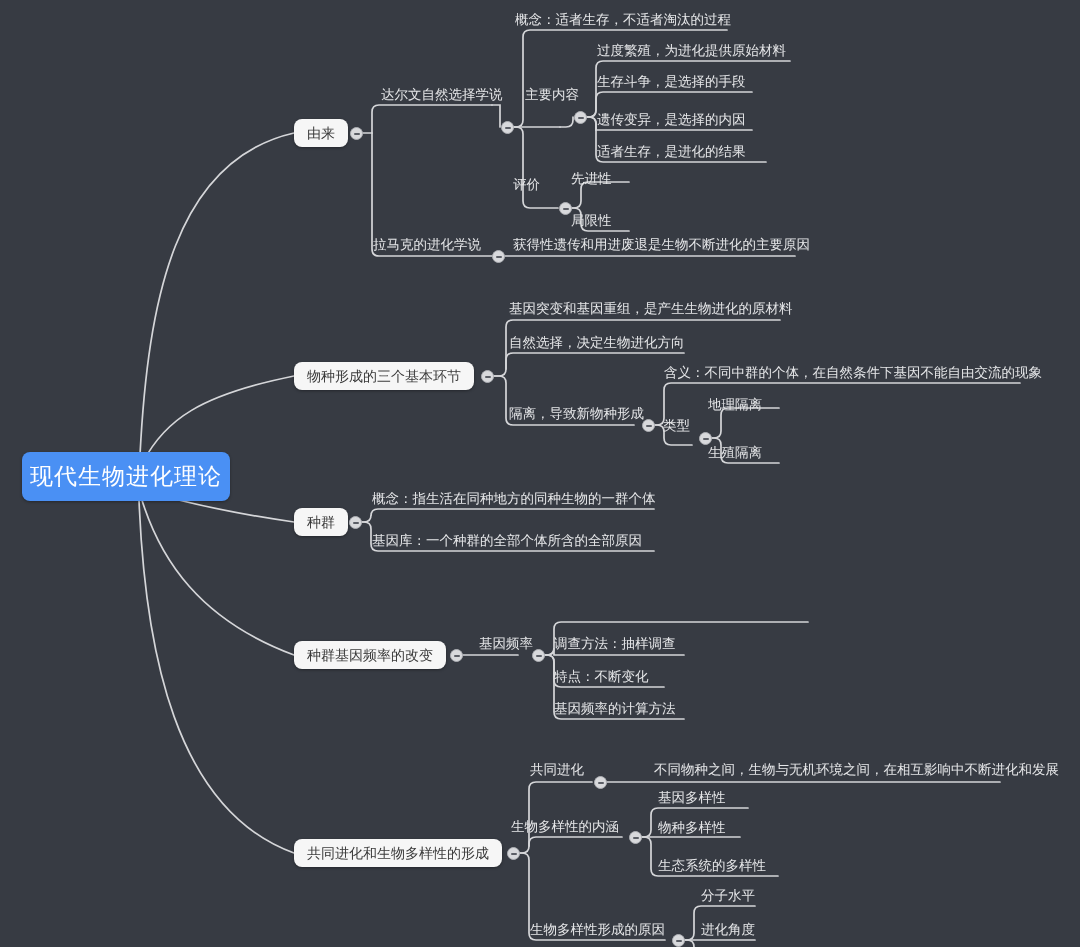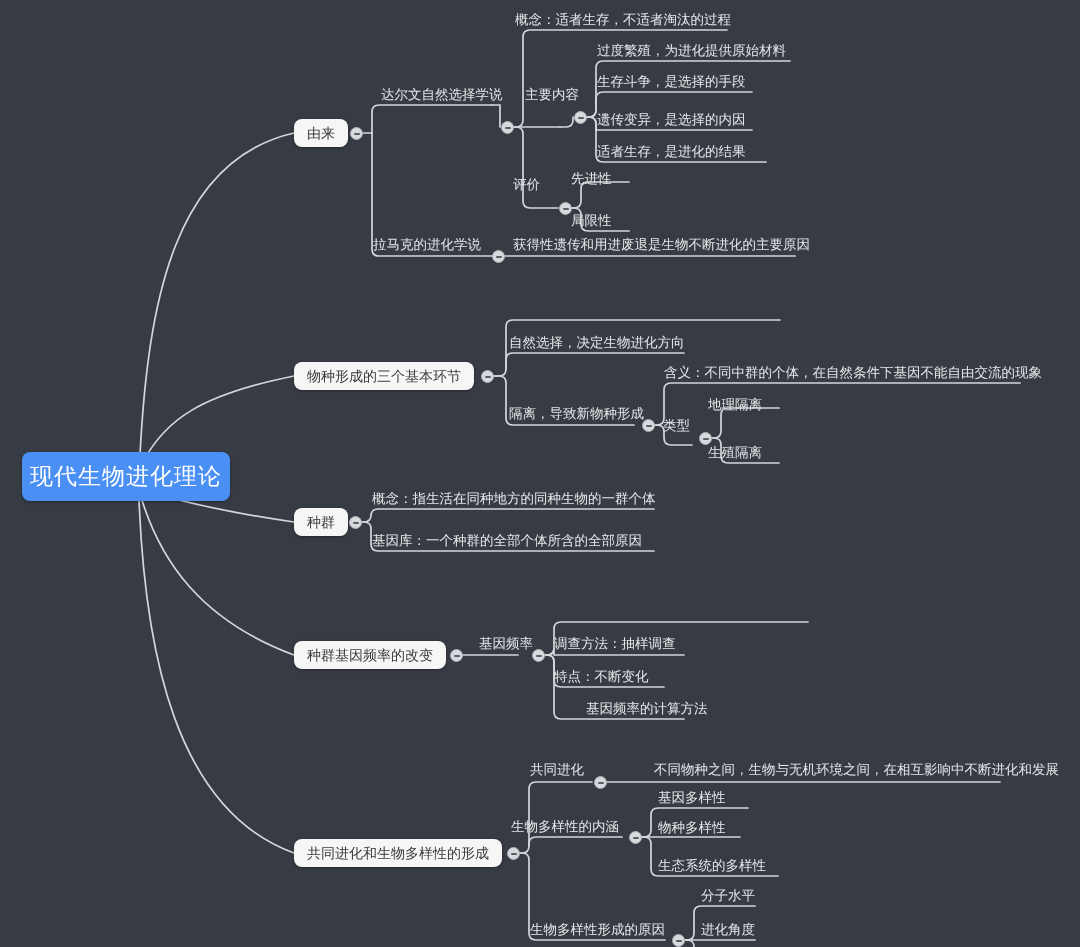--- a/index.html
+++ b/index.html
@@ -184,41 +184,42 @@
   <div class="text-node" style="left:510px; top:178px;">评价</div>
   <div class="dot" style="left:559px; top:202px;"></div>
 
   <div class="text-node" style="left:568px; top:172px;">先进性</div>
   <div class="text-node" style="left:568px; top:214px;">局限性</div>
 
   <div class="text-node" style="left:370px; top:238px;">拉马克的进化学说</div>
   <div class="dot" style="left:492px; top:250px;"></div>
   <div class="text-node" style="left:510px; top:238px;">获得性遗传和用进废退是生物不断进化的主要原因</div>
 
+  <div class="text-node" style="left:506px; top:302px;">基因突变和基因重组，是产生生物进化的原材料</div>
   <div class="text-node" style="left:506px; top:336px;">自然选择，决定生物进化方向</div>
   <div class="text-node" style="left:506px; top:407px;">隔离，导致新物种形成</div>
   <div class="dot" style="left:642px; top:419px;"></div>
 
   <div class="text-node" style="left:661px; top:366px;">含义：不同中群的个体，在自然条件下基因不能自由交流的现象</div>
 
   <div class="text-node" style="left:660px; top:419px;">类型</div>
   <div class="dot" style="left:699px; top:432px;"></div>
 
   <div class="text-node" style="left:705px; top:398px;">地理隔离</div>
   <div class="text-node" style="left:705px; top:446px;">生殖隔离</div>
 
   <div class="text-node" style="left:369px; top:492px;">概念：指生活在同种地方的同种生物的一群个体</div>
   <div class="text-node" style="left:369px; top:534px;">基因库：一个种群的全部个体所含的全部原因</div>
 
   <div class="text-node" style="left:476px; top:637px;">基因频率</div>
   <div class="dot" style="left:532px; top:649px;"></div>
 
   <div class="text-node" style="left:551px; top:637px;">调查方法：抽样调查</div>
   <div class="text-node" style="left:551px; top:670px;">特点：不断变化</div>
-  <div class="text-node" style="left:583px; top:702px;">基因频率的计算方法</div>
+  <div class="text-node" style="left:551px; top:702px;">基因频率的计算方法</div>
 
   <div class="text-node" style="left:527px; top:763px;">共同进化</div>
   <div class="dot" style="left:594px; top:776px;"></div>
   <div class="text-node" style="left:613px; top:763px;margin-left:38px;">不同物种之间，生物与无机环境之间，在相互影响中不断进化和发展</div>
 
   <div class="text-node" style="left:508px; top:820px;text-align:right;">生物多样性的内涵</div>
   <div class="dot" style="left:629px; top:831px;"></div>
 
   <div class="text-node" style="left:655px; top:791px;">基因多样性</div>
   <div class="text-node" style="left:655px; top:821px;">物种多样性</div>

